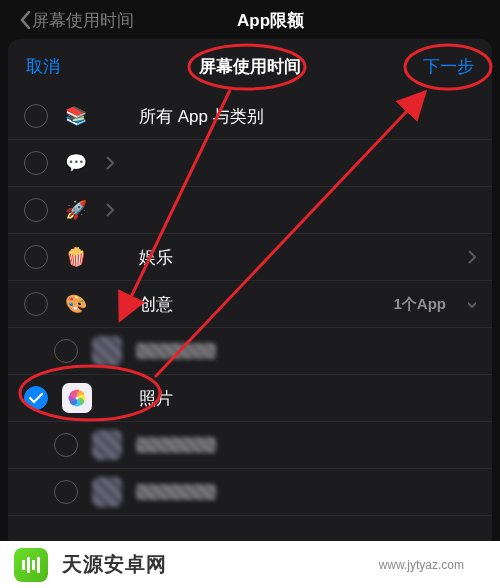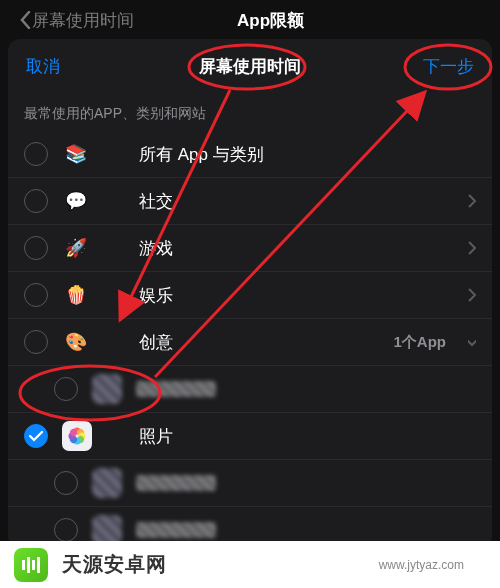--- a/index.html
+++ b/index.html
@@ -42,39 +42,36 @@
   </div>
   <div class="bg-title">App限额</div>
 </div>
 
 <div class="modal">
   <div class="modal-header">
     <button class="link-btn">取消</button>
     <div class="modal-title">屏幕使用时间</div>
     <button class="link-btn">下一步</button>
   </div>
-  <div class="section-header">最常使用的APP、类别和网站</div>
 
   <div class="row">
     <div class="check"></div>
     <div class="icon">📚</div>
     <div class="label">所有 App 与类别</div>
   </div>
   <div class="row">
     <div class="check"></div>
     <div class="icon">💬</div>
-    <div class="label">社交</div>
     <svg class="chev" width="8" height="14">
         <path d="M1 1l6 6-6 6" stroke="#5a5a5e" stroke-width="2" fill="none"></path>
       </svg>
   </div>
   <div class="row">
     <div class="check"></div>
     <div class="icon">🚀</div>
-    <div class="label">游戏</div>
     <svg class="chev" width="8" height="14">
         <path d="M1 1l6 6-6 6" stroke="#5a5a5e" stroke-width="2" fill="none"></path>
       </svg>
   </div>
   <div class="row">
     <div class="check"></div>
     <div class="icon">🍿</div>
     <div class="label">娱乐</div>
     <svg class="chev" width="8" height="14">
         <path d="M1 1l6 6-6 6" stroke="#5a5a5e" stroke-width="2" fill="none"></path>

